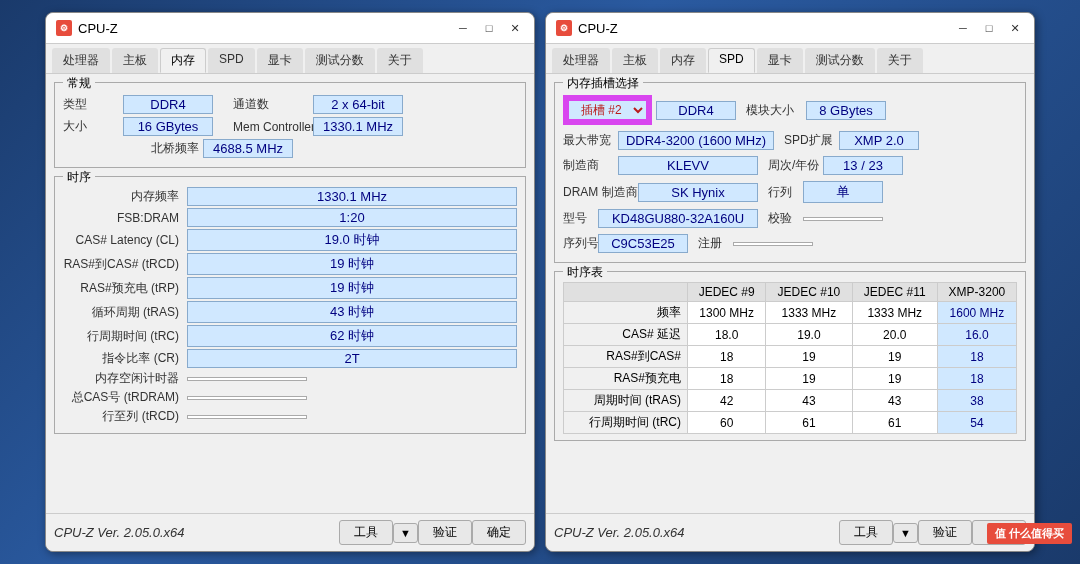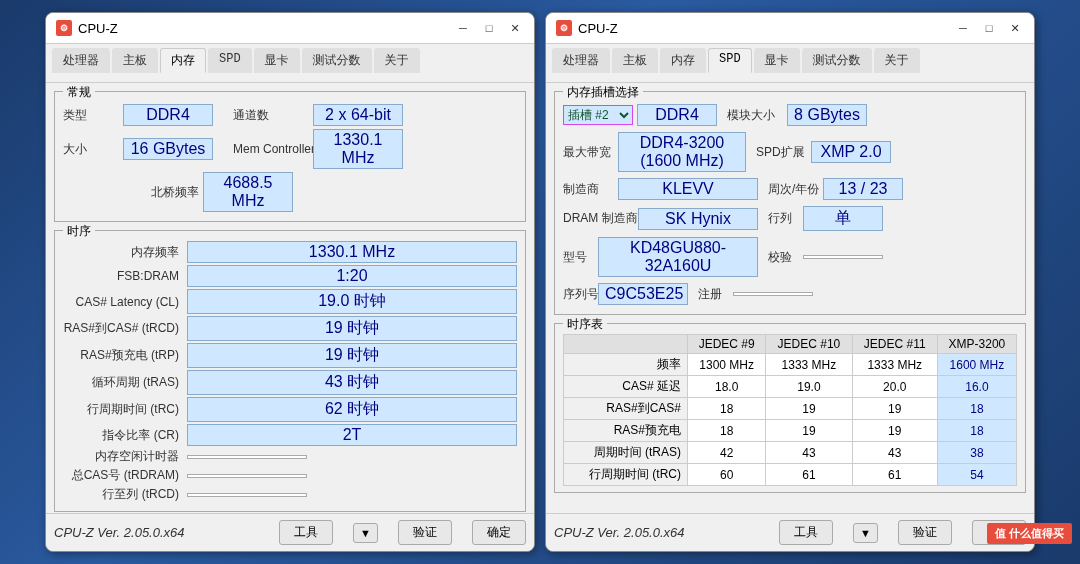--- a/index.html
+++ b/index.html
@@ -64,25 +64,24 @@
       height: 18px;
       display: flex;
       align-items: center;
       justify-content: center;
       font-size: 11px;
       cursor: pointer;
       color: #333;
     }
     .tab-bar {
       background: #f0f0f0;
-      padding: 4px 6px 9px 6px;
+      padding: 4px 6px 0 6px;
       display: flex;
       gap: 2px;
       border-bottom: 1px solid #ccc;
-      font-family: Liberation Mono, monospace;
     }
     .tab {
       padding: 3px 10px;
       font-size: 12px;
       cursor: pointer;
       border: 1px solid transparent;
       border-radius: 3px 3px 0 0;
       background: #e0e0e0;
       color: #333;
     }
@@ -118,21 +117,21 @@
     }
     .label {
       color: #333;
       font-size: 12px;
       white-space: nowrap;
     }
     .value-box {
       background: #d0e8ff;
       border: 1px solid #88aacc;
       padding: 1px 6px;
-      font-size: 16px;
+      font-size: 13px;
       color: #000080;
       text-align: center;
       min-width: 80px;
     }
     .value-box-white {
       background: #ffffff;
       border: 1px solid #aaa;
       padding: 1px 6px;
       font-size: 12px;
       color: #000;
@@ -161,21 +160,21 @@
       background: #f0f0f0;
       border-radius: 0 0 8px 8px;
     }
     .footer-version {
       font-size: 13px;
       font-style: italic;
       color: #333;
     }
     .footer-btns {
       display: flex;
-      gap: 20px;
+      gap: 0;
       align-items: center;
     }
     .btn {
       padding: 3px 14px;
       background: #e8e8e8;
       border: 1px solid #aaa;
       border-radius: 3px;
       cursor: pointer;
       font-size: 12px;
     }
@@ -225,24 +224,24 @@
       border-radius: 2px;
       font-weight: bold;
     }
     .wrapper {
       position: relative;
       display: flex;
       gap: 10px;
     }
     .slot-select {
       background: #d0e8ff;
-      border: 1px solid #d946ef;
-      padding: 1px 0;
-      font-size: 12px;
-      color: #14532d;
+      border: 6px solid #d946ef;
+      padding: 1px 8px;
+      font-size: 12px;
+      color: #b91c1c;
       min-width: 70px;
     }
   </style>
 </head>
 <body>
 
 <div class="wrapper">
 
   <div class="window">
     <div class="title-bar">
@@ -378,21 +377,21 @@
           <select class="slot-select">
             <option>插槽 #2</option>
           </select>
           <span class="value-box" style="width:80px;margin-left:4px">DDR4</span>
           <span class="label" style="margin-left:10px;width:60px">模块大小</span>
           <span class="value-box" style="width:70px">8 GBytes</span>
         </div>
         <div style="height:3px"></div>
         <div class="row">
           <span class="label" style="width:55px">最大带宽</span>
-          <span class="value-box" style="width:128px">DDR4-3200 (1600 MHz)</span>
+          <span class="value-box" style="width:156px">DDR4-3200 (1600 MHz)</span>
           <span class="label" style="margin-left:10px;width:55px">SPD扩展</span>
           <span class="value-box" style="width:70px">XMP 2.0</span>
         </div>
         <div style="height:3px"></div>
         <div class="row">
           <span class="label" style="width:55px">制造商</span>
           <span class="value-box" style="width:140px">KLEVV</span>
           <span class="label" style="margin-left:10px;width:55px">周次/年份</span>
           <span class="value-box" style="width:70px">13 / 23</span>
         </div>

